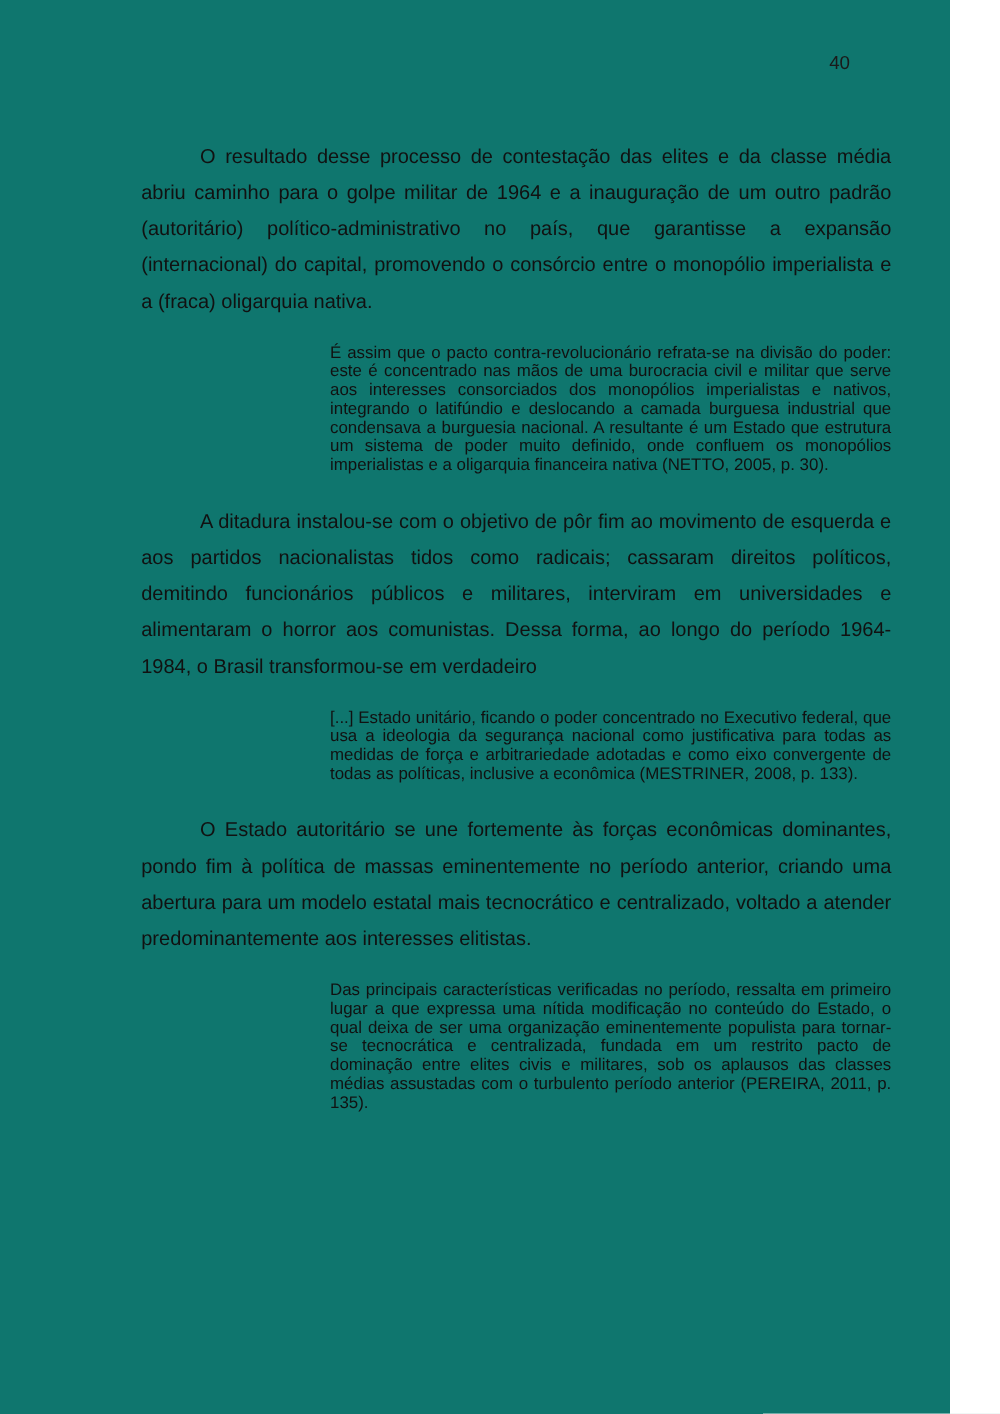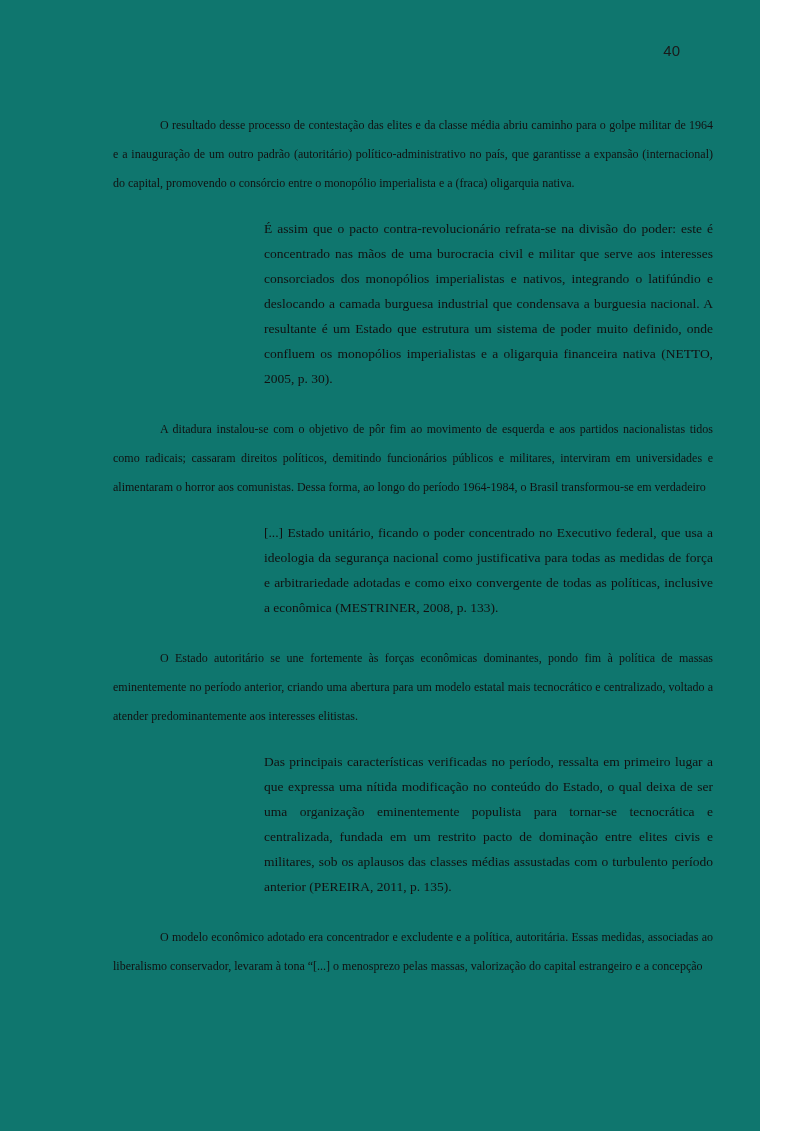--- a/index.html
+++ b/index.html
@@ -25,34 +25,32 @@
     color: #1a1a1a;
   }
   .content {
     position: absolute;
     left: 113px;
     top: 111px;
     width: 600px;
   }
   .body-para {
     margin: 0 0 18px 0;
-    font-size: 12px;
+    font-size: 16px;
     line-height: 29px;
     text-align: justify;
     text-indent: 47px;
     color: #111111;
-    font-family: Liberation Serif, serif;
   }
   .block-quote {
     margin: 0 0 24px 151px;
     font-size: 13.5px;
-    line-height: 25px;
+    line-height: 15px;
     text-align: justify;
     color: #111111;
-    font-family: Liberation Serif, serif;
   }
 </style>
 </head>
 <body>
 
 <div class="page">
   <div class="page-number">40</div>
 
   <div class="content">
     <p class="body-para">O resultado desse processo de contestação das elites e da classe média abriu caminho para o golpe militar de 1964 e a inauguração de um outro padrão (autoritário) político-administrativo no país, que garantisse a expansão (internacional) do capital, promovendo o consórcio entre o monopólio imperialista e a (fraca) oligarquia nativa.</p>
@@ -60,15 +58,14 @@
     <blockquote class="block-quote">É assim que o pacto contra-revolucionário refrata-se na divisão do poder: este é concentrado nas mãos de uma burocracia civil e militar que serve aos interesses consorciados dos monopólios imperialistas e nativos, integrando o latifúndio e deslocando a camada burguesa industrial que condensava a burguesia nacional. A resultante é um Estado que estrutura um sistema de poder muito definido, onde confluem os monopólios imperialistas e a oligarquia financeira nativa (NETTO, 2005, p. 30).</blockquote>
 
     <p class="body-para">A ditadura instalou-se com o objetivo de pôr fim ao movimento de esquerda e aos partidos nacionalistas tidos como radicais; cassaram direitos políticos, demitindo funcionários públicos e militares, interviram em universidades e alimentaram o horror aos comunistas. Dessa forma, ao longo do período 1964-1984, o Brasil transformou-se em verdadeiro</p>
 
     <blockquote class="block-quote">[...] Estado unitário, ficando o poder concentrado no Executivo federal, que usa a ideologia da segurança nacional como justificativa para todas as medidas de força e arbitrariedade adotadas e como eixo convergente de todas as políticas, inclusive a econômica (MESTRINER, 2008, p. 133).</blockquote>
 
     <p class="body-para">O Estado autoritário se une fortemente às forças econômicas dominantes, pondo fim à política de massas eminentemente no período anterior, criando uma abertura para um modelo estatal mais tecnocrático e centralizado, voltado a atender predominantemente aos interesses elitistas.</p>
 
     <blockquote class="block-quote">Das principais características verificadas no período, ressalta em primeiro lugar a que expressa uma nítida modificação no conteúdo do Estado, o qual deixa de ser uma organização eminentemente populista para tornar-se tecnocrática e centralizada, fundada em um restrito pacto de dominação entre elites civis e militares, sob os aplausos das classes médias assustadas com o turbulento período anterior (PEREIRA, 2011, p. 135).</blockquote>
 
-    <p class="body-para">O modelo econômico adotado era concentrador e excludente e a política, autoritária. Essas medidas, associadas ao liberalismo conservador, levaram à tona “[...] o menosprezo pelas massas, valorização do capital estrangeiro e a concepção</p>
   </div>
 </div>
 
 </body></html>

